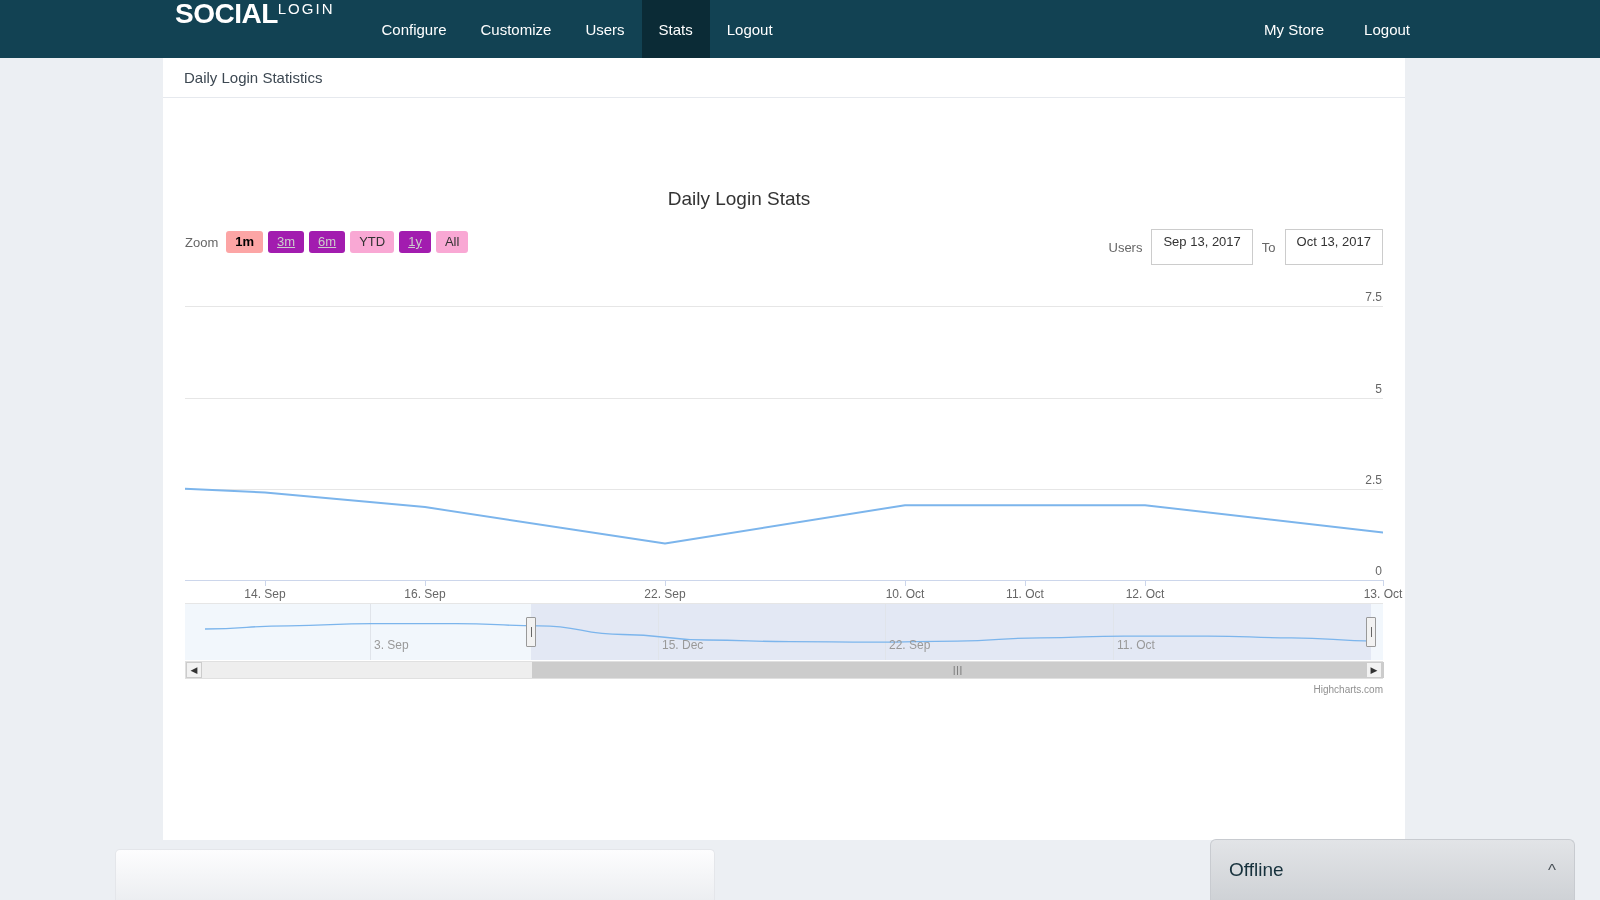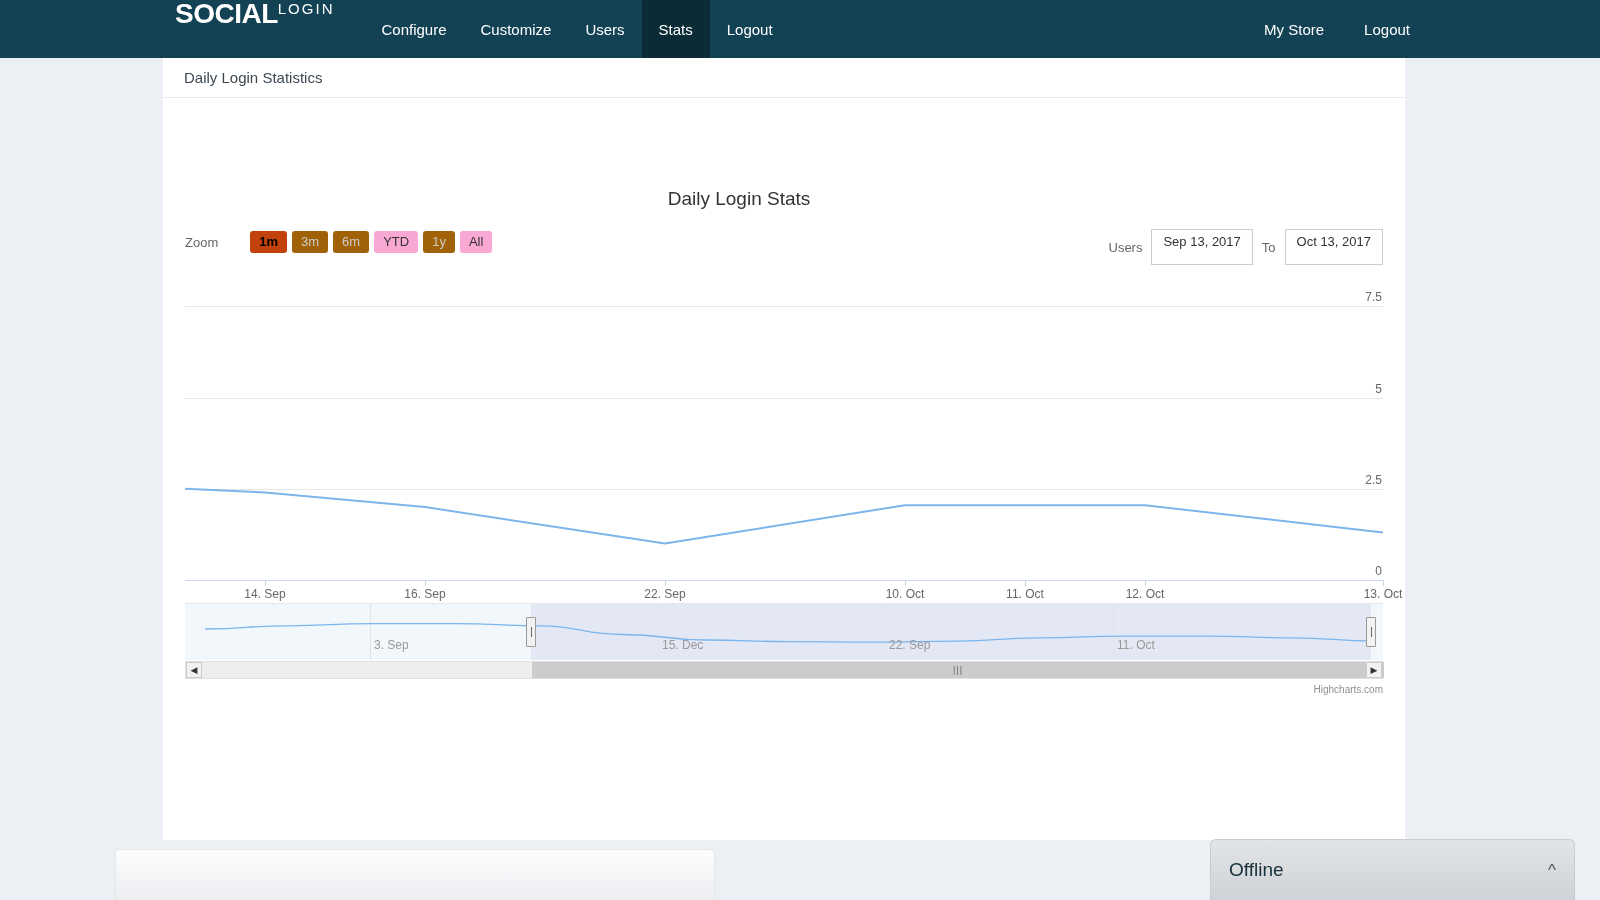--- a/index.html
+++ b/index.html
@@ -88,22 +88,22 @@
   #rangesel .zlabel { color: #666666; margin-right: 8px; }
   .zbtn {
     padding: 4px 9px 5px 9px;
     margin-right: 5px;
     border-radius: 3px;
     font-size: 13px;
     background: #f9a8d4;
     color: #333333;
     line-height: 1;
   }
-  .zbtn.sel { background: #c2410c; color: #000000; font-weight: bold; margin-left: 24px; }
-  .zbtn.dis { background: #a16207; color: #cccccc; }
+  .zbtn.sel { background: #fca5a5; color: #000000; font-weight: bold; }
+  .zbtn.dis { background: #a21caf; color: #cccccc; text-decoration: underline; }
 
   #rangeinputs {
     position: absolute; top: 131px; right: 22px;
     display: flex; align-items: center;
     font-size: 13px;
     color: #666666;
   }
   #rangeinputs .rlabel { margin: 0 9px; }
   .rinput {
     border: 1px solid #cccccc;

